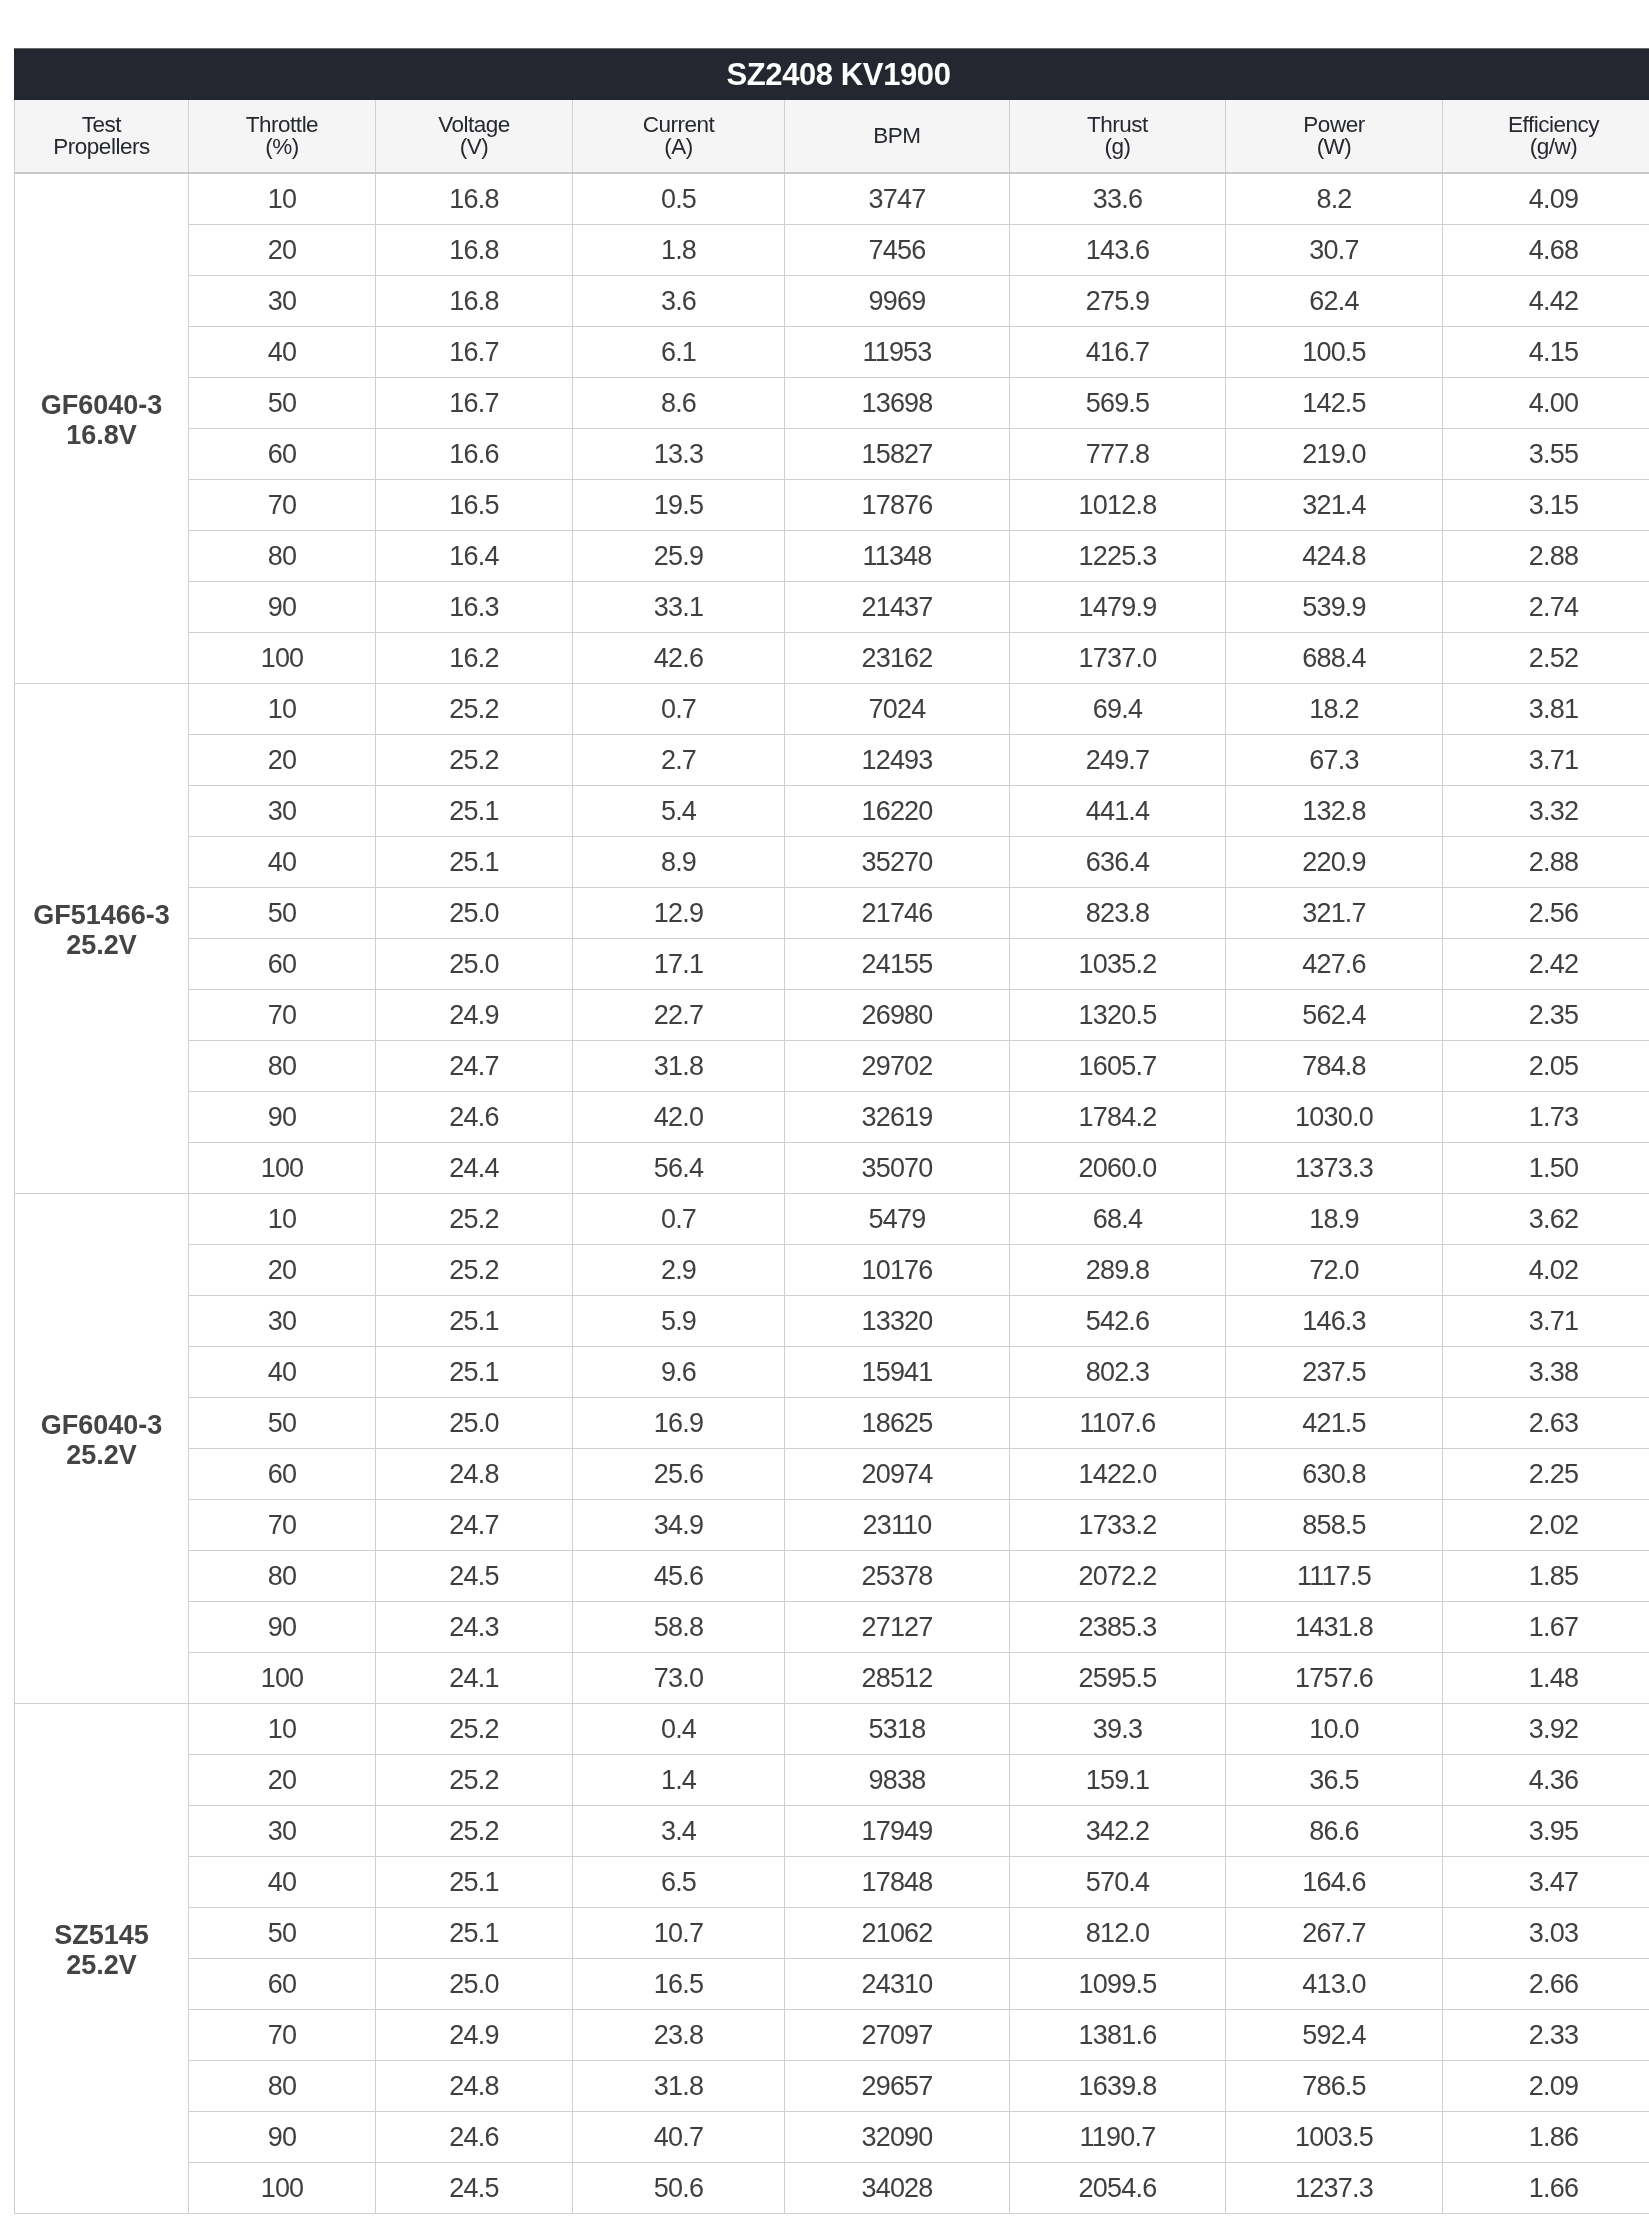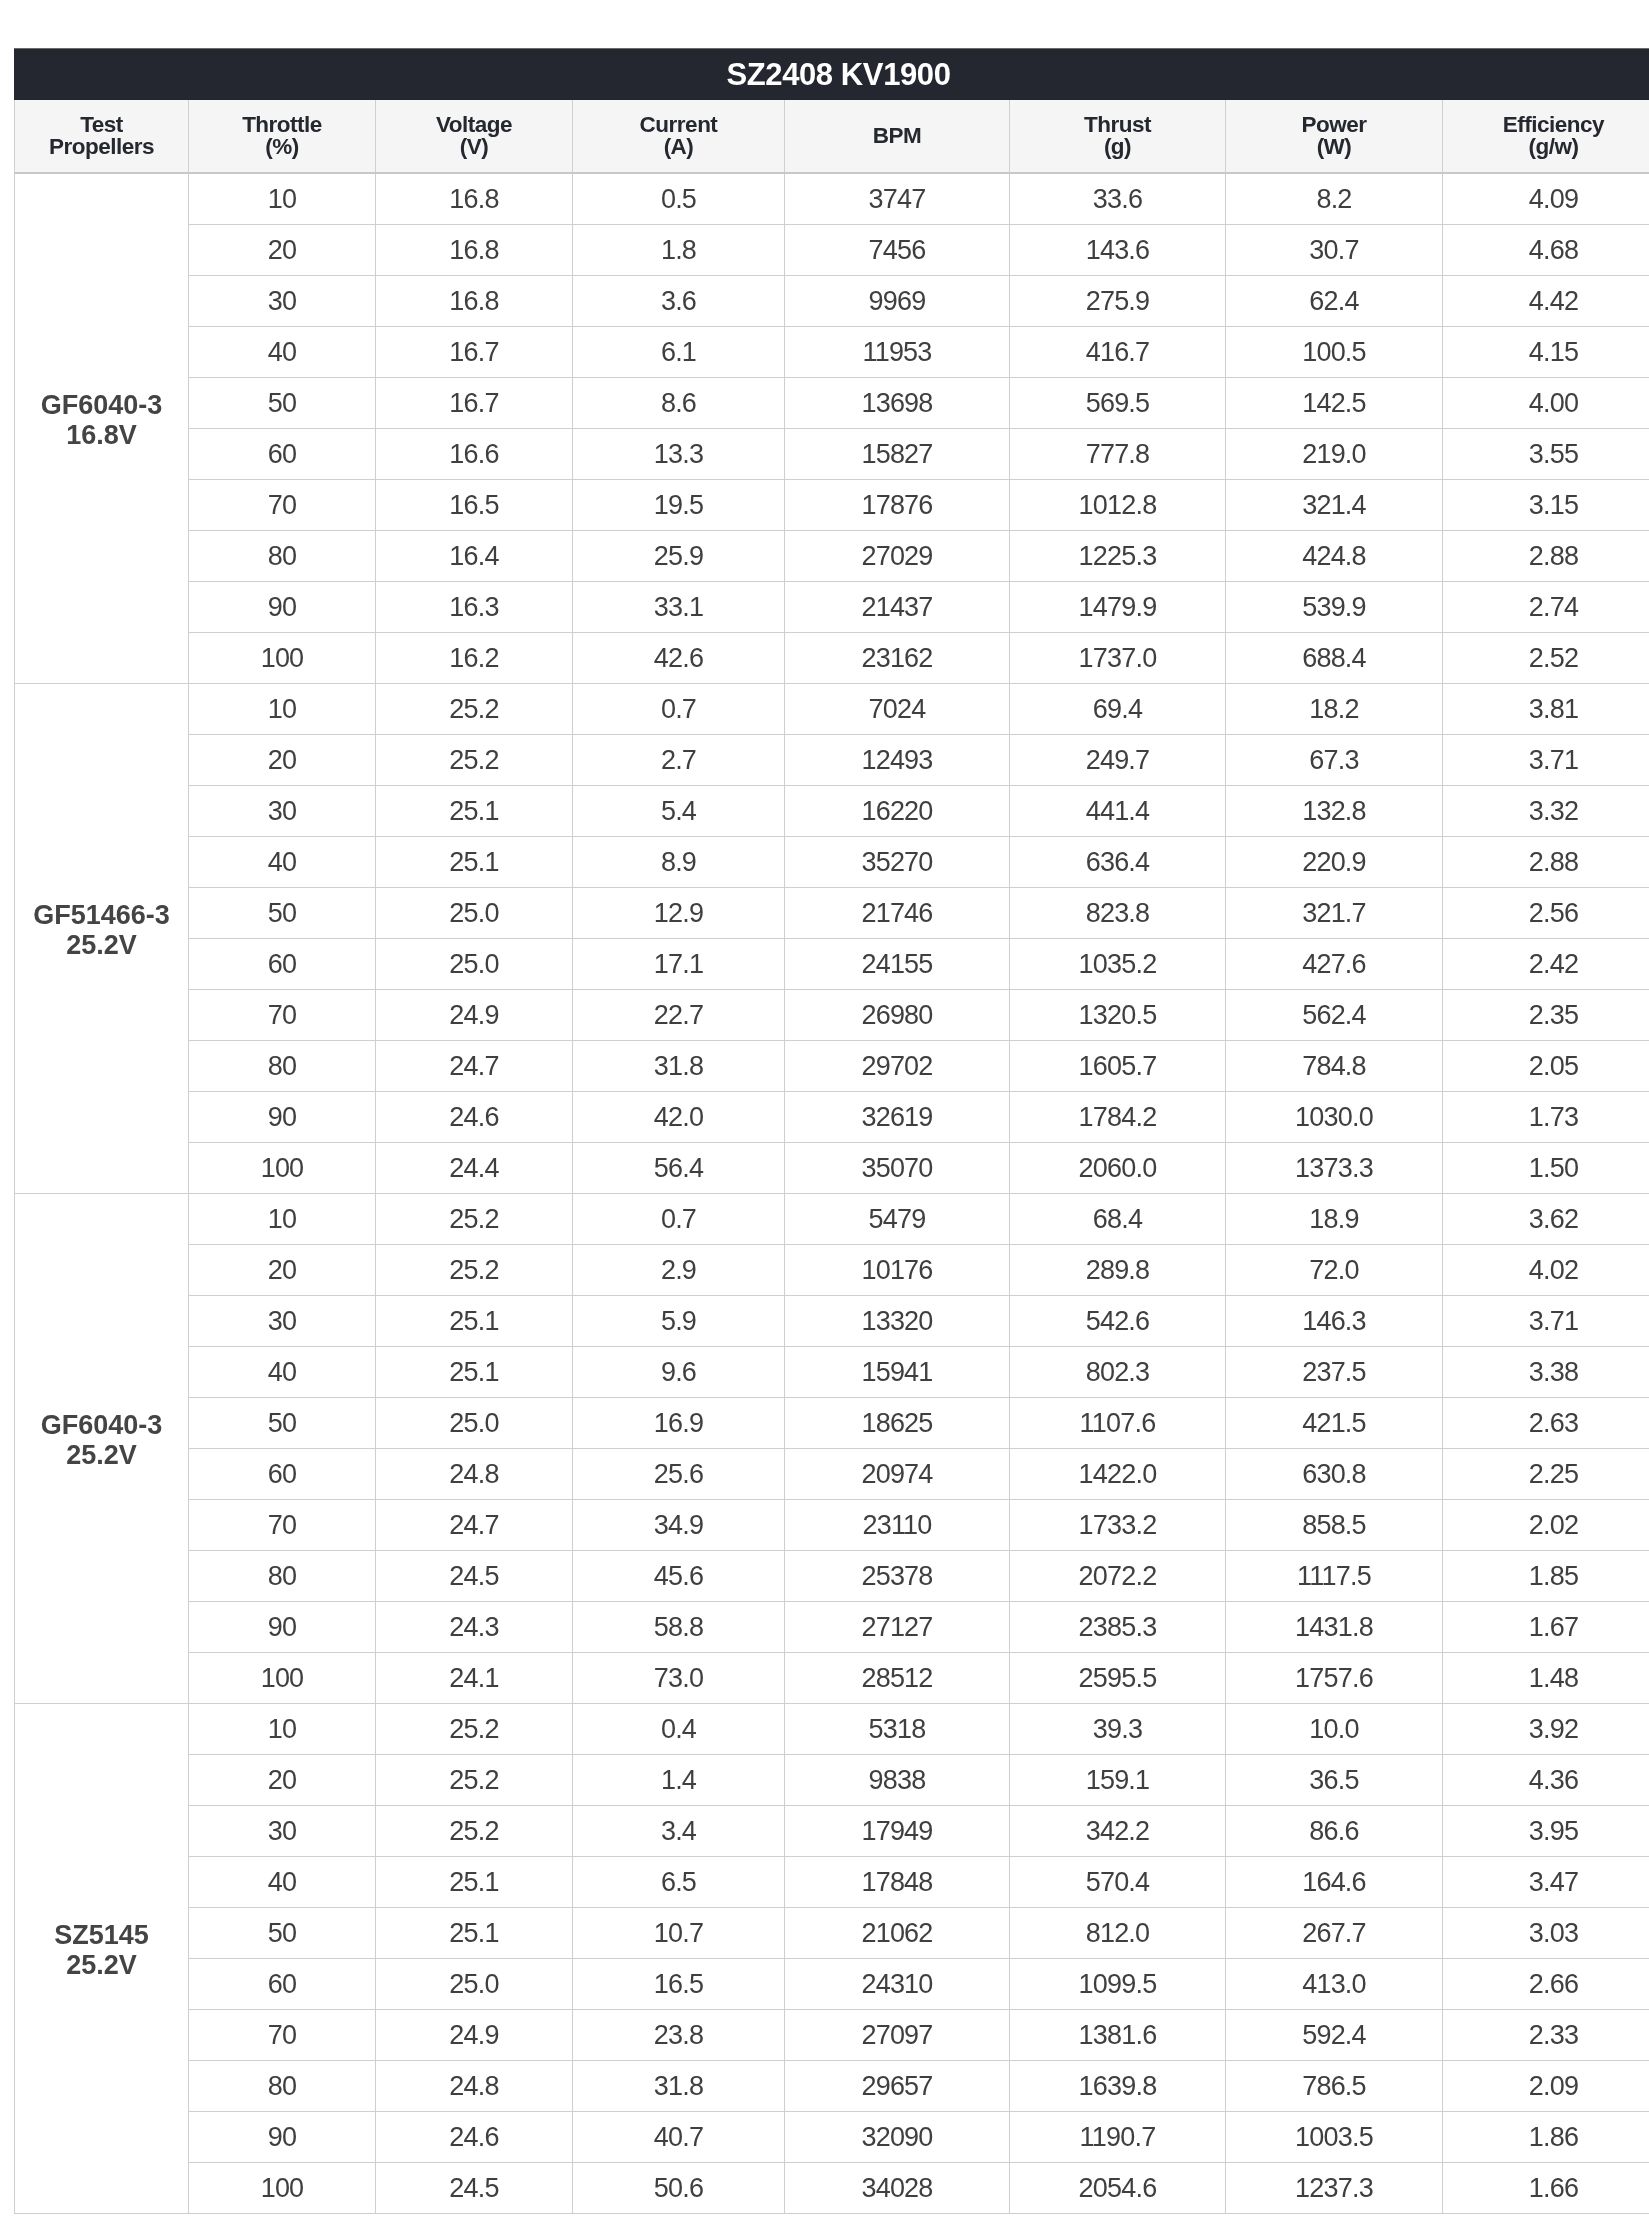--- a/index.html
+++ b/index.html
@@ -45,21 +45,21 @@
   col.c2 { width: 197px; }
   col.c3 { width: 212px; }
   col.c4 { width: 225px; }
   col.c5 { width: 216px; }
   col.c6 { width: 217px; }
   col.c7 { width: 222px; }
   th {
     height: 72px;
     background: #f5f5f5;
     color: #25282e;
-    font-weight: bold;
+    font-weight: normal;
     font-size: 22.5px;
     line-height: 22.5px;
     text-align: center;
     vertical-align: middle;
     border: 1.7px solid #cfcfcf;
     border-top: none;
     border-bottom: 2.5px solid #c8c8c8;
     padding: 0;
     letter-spacing: -0.5px;
   }
@@ -177,21 +177,21 @@
           <td>19.5</td>
           <td>17876</td>
           <td>1012.8</td>
           <td>321.4</td>
           <td>3.15</td>
         </tr>
         <tr>
           <td>80</td>
           <td>16.4</td>
           <td>25.9</td>
-          <td>27029</td>
+          <td>11348</td>
           <td>1225.3</td>
           <td>424.8</td>
           <td>2.88</td>
         </tr>
         <tr>
           <td>90</td>
           <td>16.3</td>
           <td>33.1</td>
           <td>21437</td>
           <td>1479.9</td>

